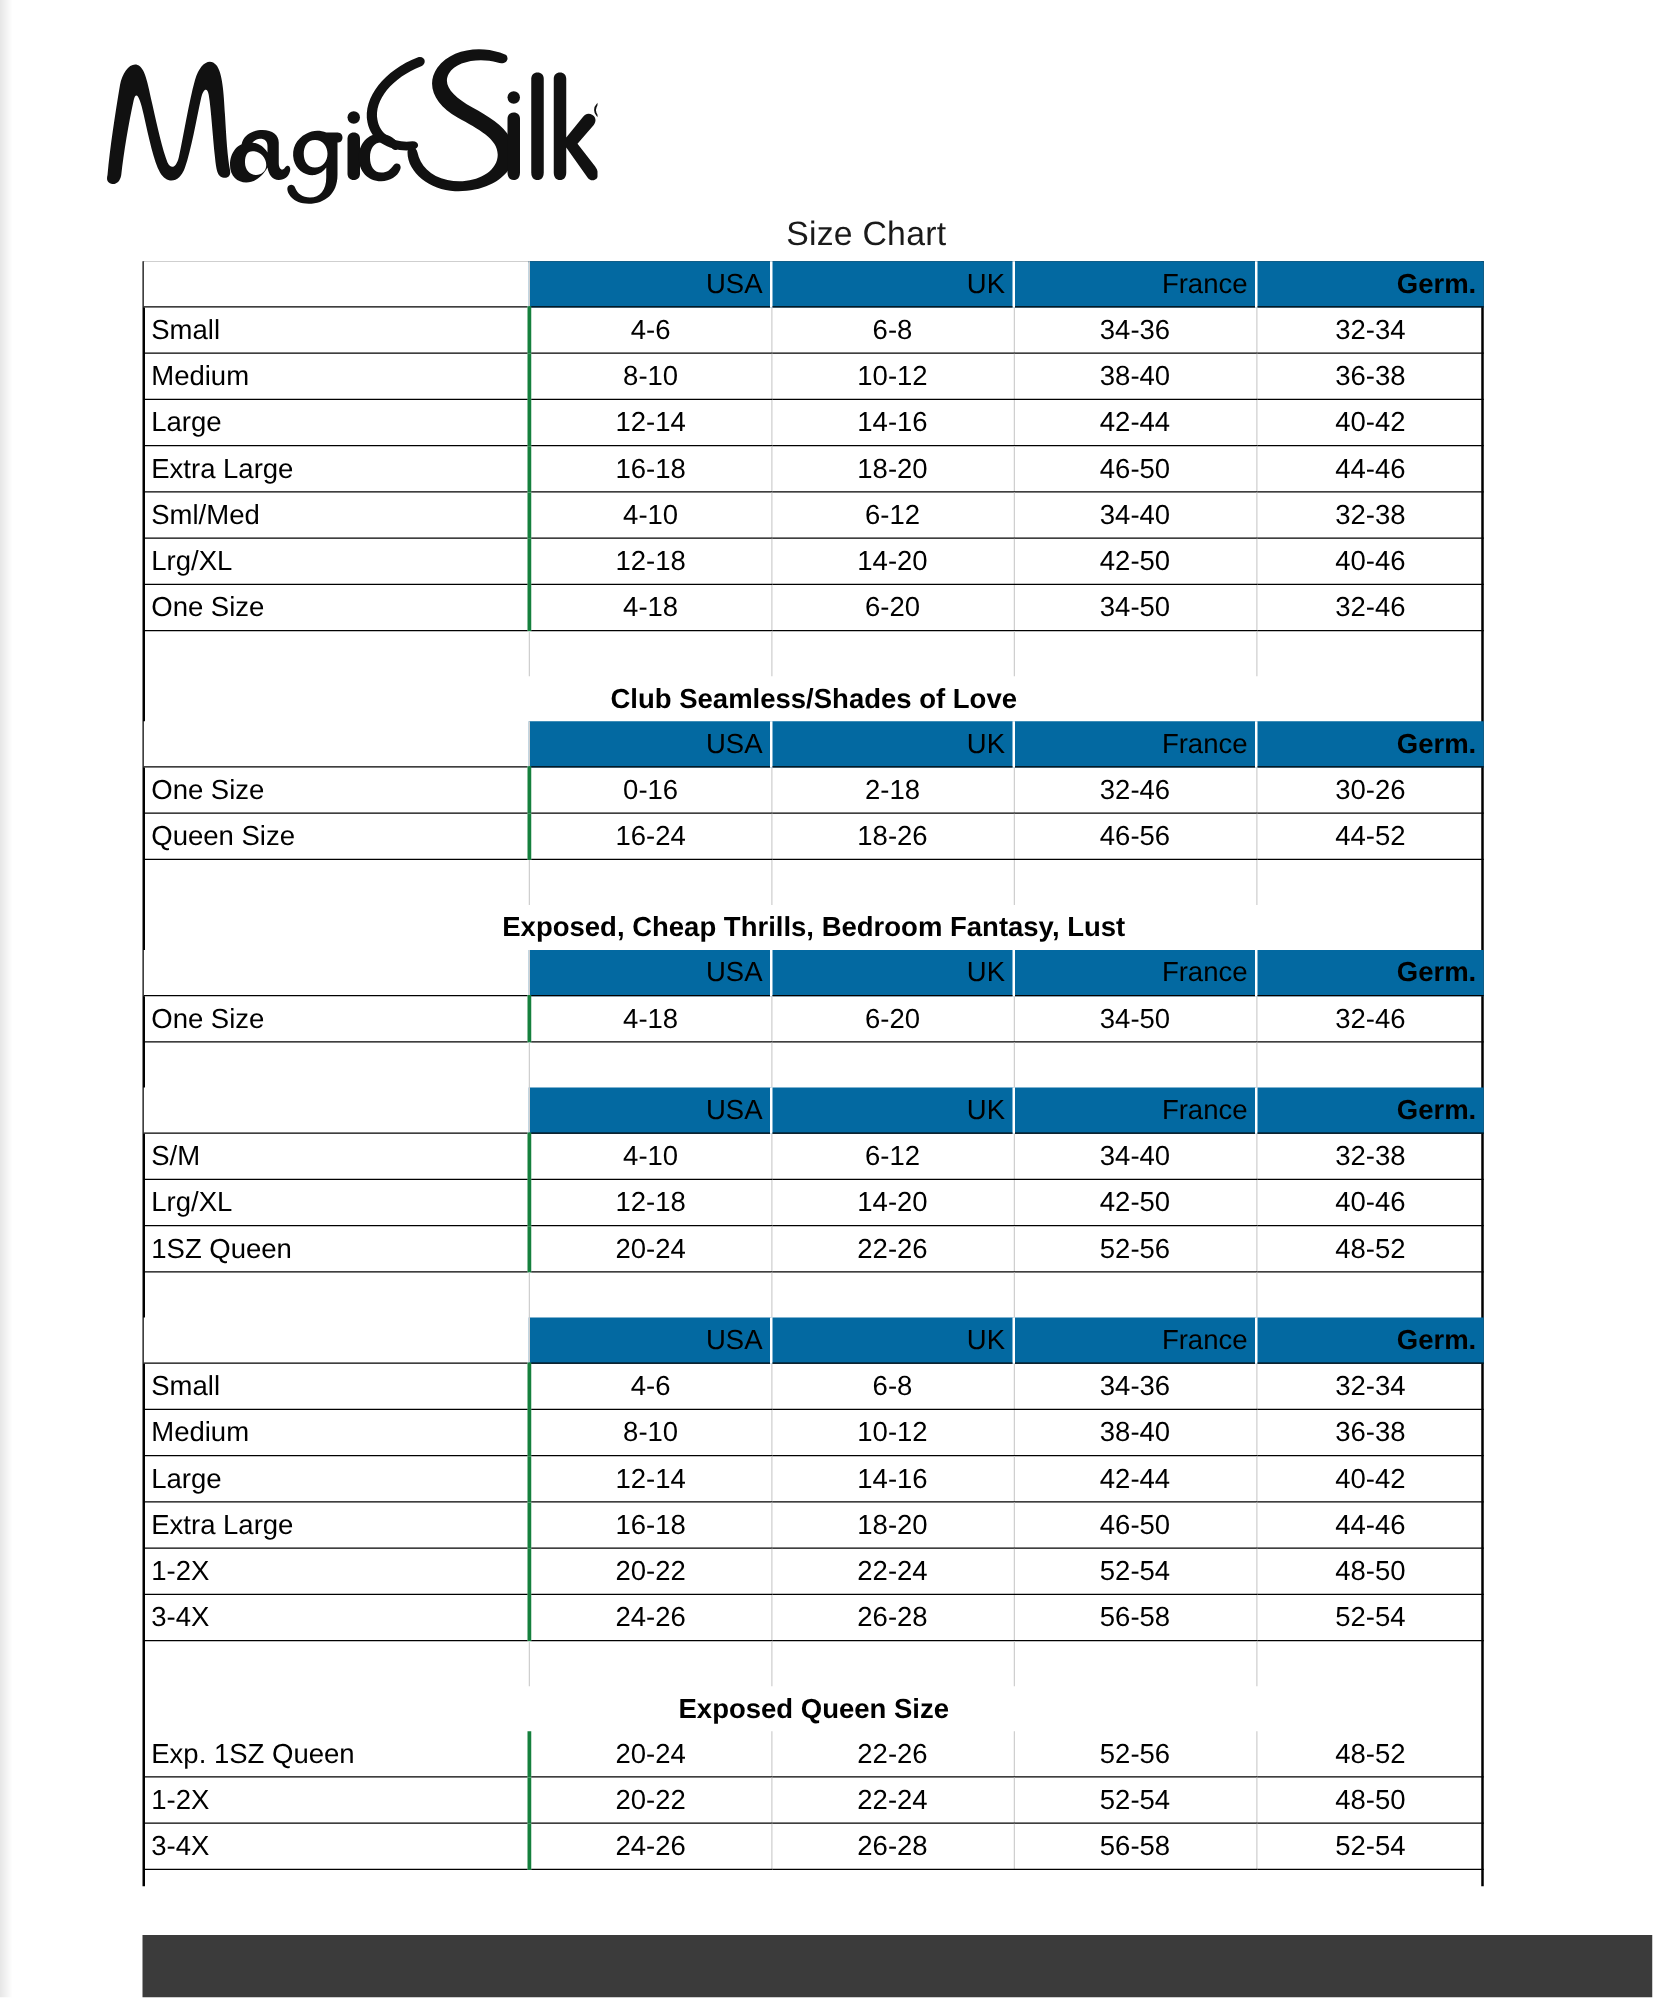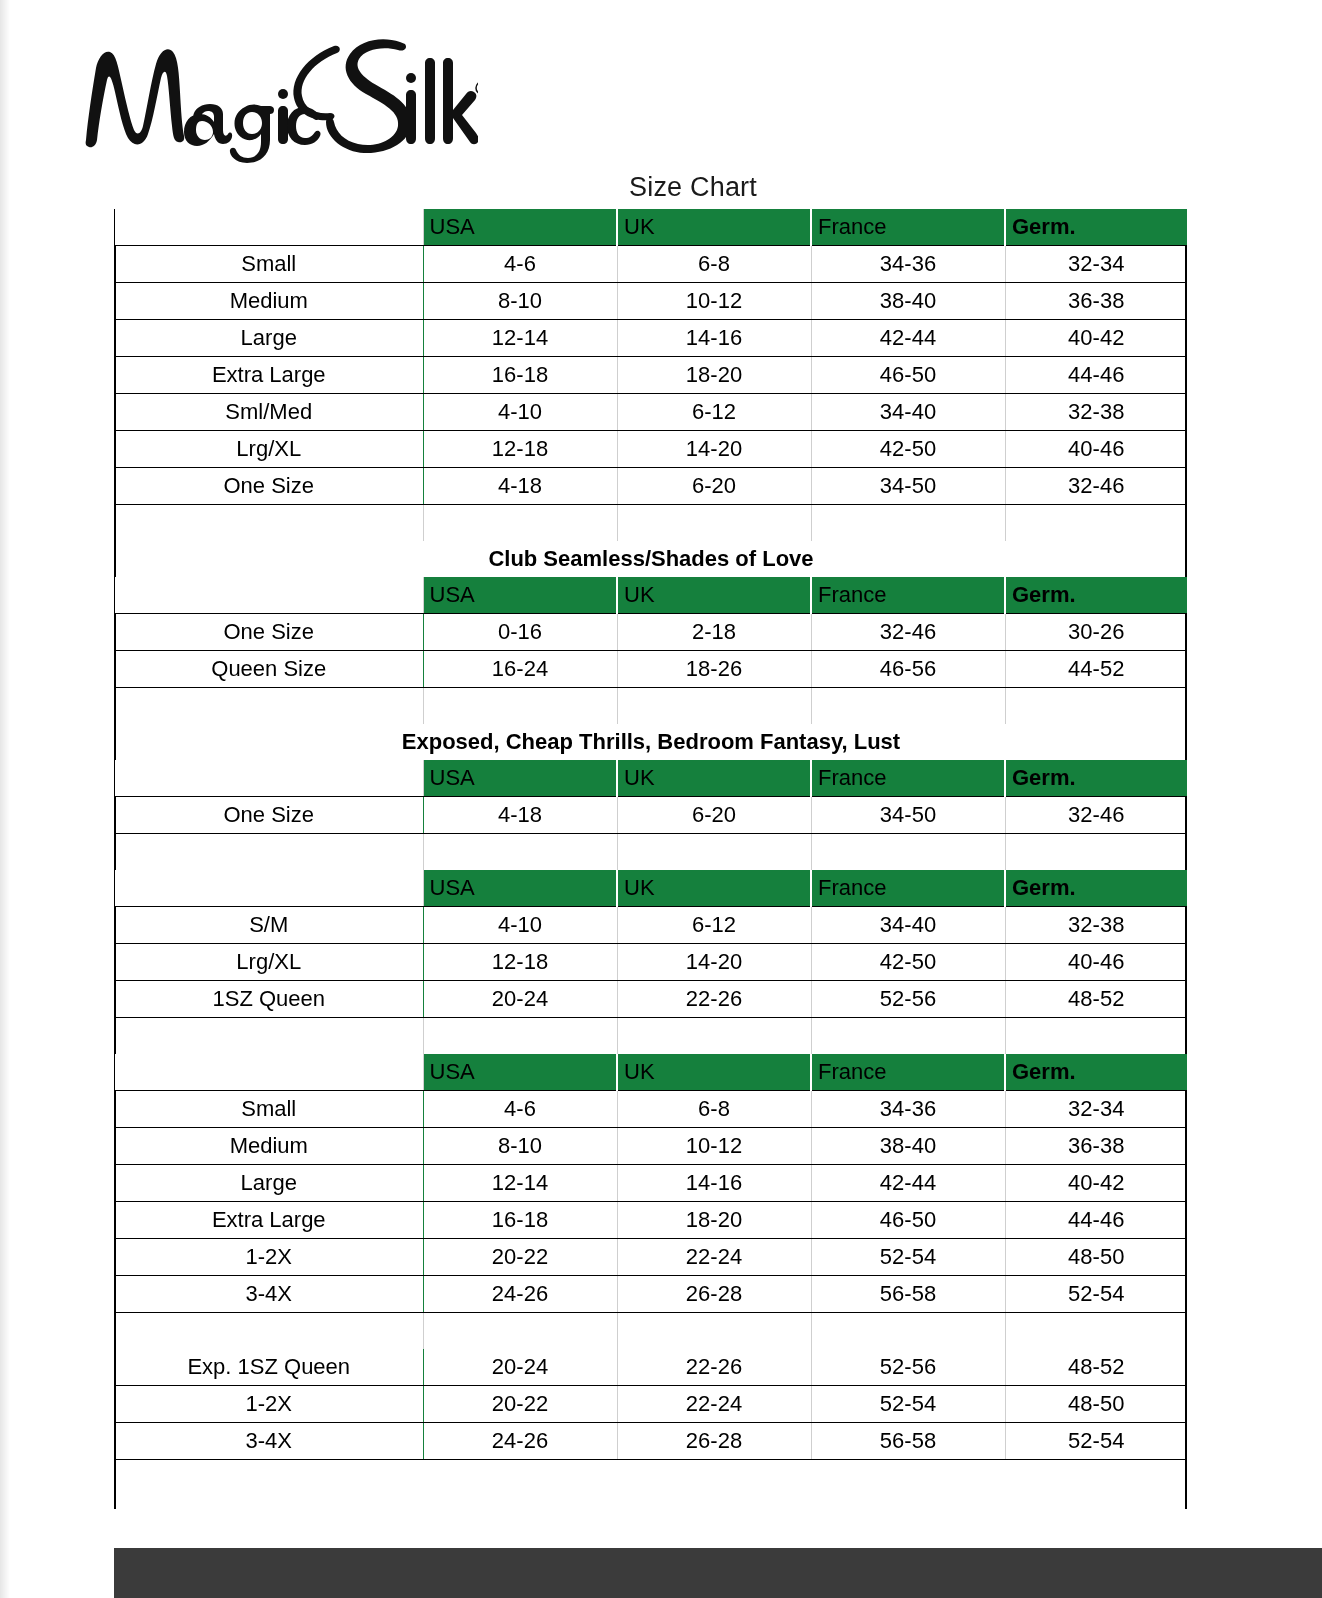--- a/index.html
+++ b/index.html
@@ -58,38 +58,38 @@
     vertical-align: middle;
   }
   col.c-label { width: 308px; }
   col.c-usa   { width: 194px; }
   col.c-uk    { width: 194px; }
   col.c-fr    { width: 194px; }
   col.c-ge    { width: 182px; }
 
   
   .hdr {
-    background: #15803d;
-    text-align: left;
+    background: #0369a1;
+    text-align: right;
     border-right: 2px solid #ffffff;
     border-bottom: 1px solid #000000;
     font-size: 22px;
   }
   .hdr.last { border-right: none; font-weight: bold; }
   .hdr-blank {
     background: #ffffff;
     border-bottom: 1px solid #000000;
     border-right: 1px solid #cfcfcf;
   }
 
   .rowline td { border-bottom: 1px solid #000000; }
   .lbl {
-    text-align: center;
+    text-align: left;
     padding-left: 6px;
-    border-right: 1px solid #15803d;
+    border-right: 3px solid #15803d;
   }
   .val {
     text-align: center;
     border-right: 1px solid #cfcfcf;
   }
   .val.last { border-right: none; }
 
   
   .spacer td {
     height: 34px;
@@ -402,20 +402,23 @@
           <td class="val">56-58</td>
           <td class="val last">52-54</td>
         </tr>
         <tr class="spacer">
           <td></td>
           <td></td>
           <td></td>
           <td></td>
           <td class="last"></td>
         </tr>
+        <tr class="section-title">
+          <td colspan="5">Exposed Queen Size</td>
+        </tr>
         <tr class="rowline">
           <td class="lbl">Exp. 1SZ Queen</td>
           <td class="val">20-24</td>
           <td class="val">22-26</td>
           <td class="val">52-56</td>
           <td class="val last">48-52</td>
         </tr>
         <tr class="rowline">
           <td class="lbl">1-2X</td>
           <td class="val">20-22</td>

